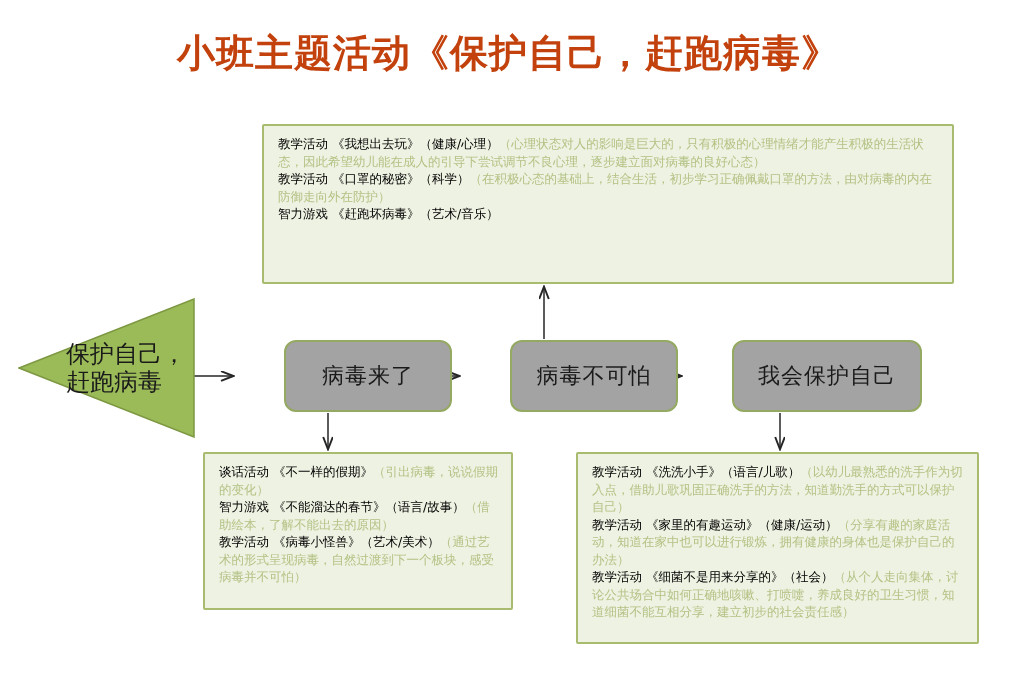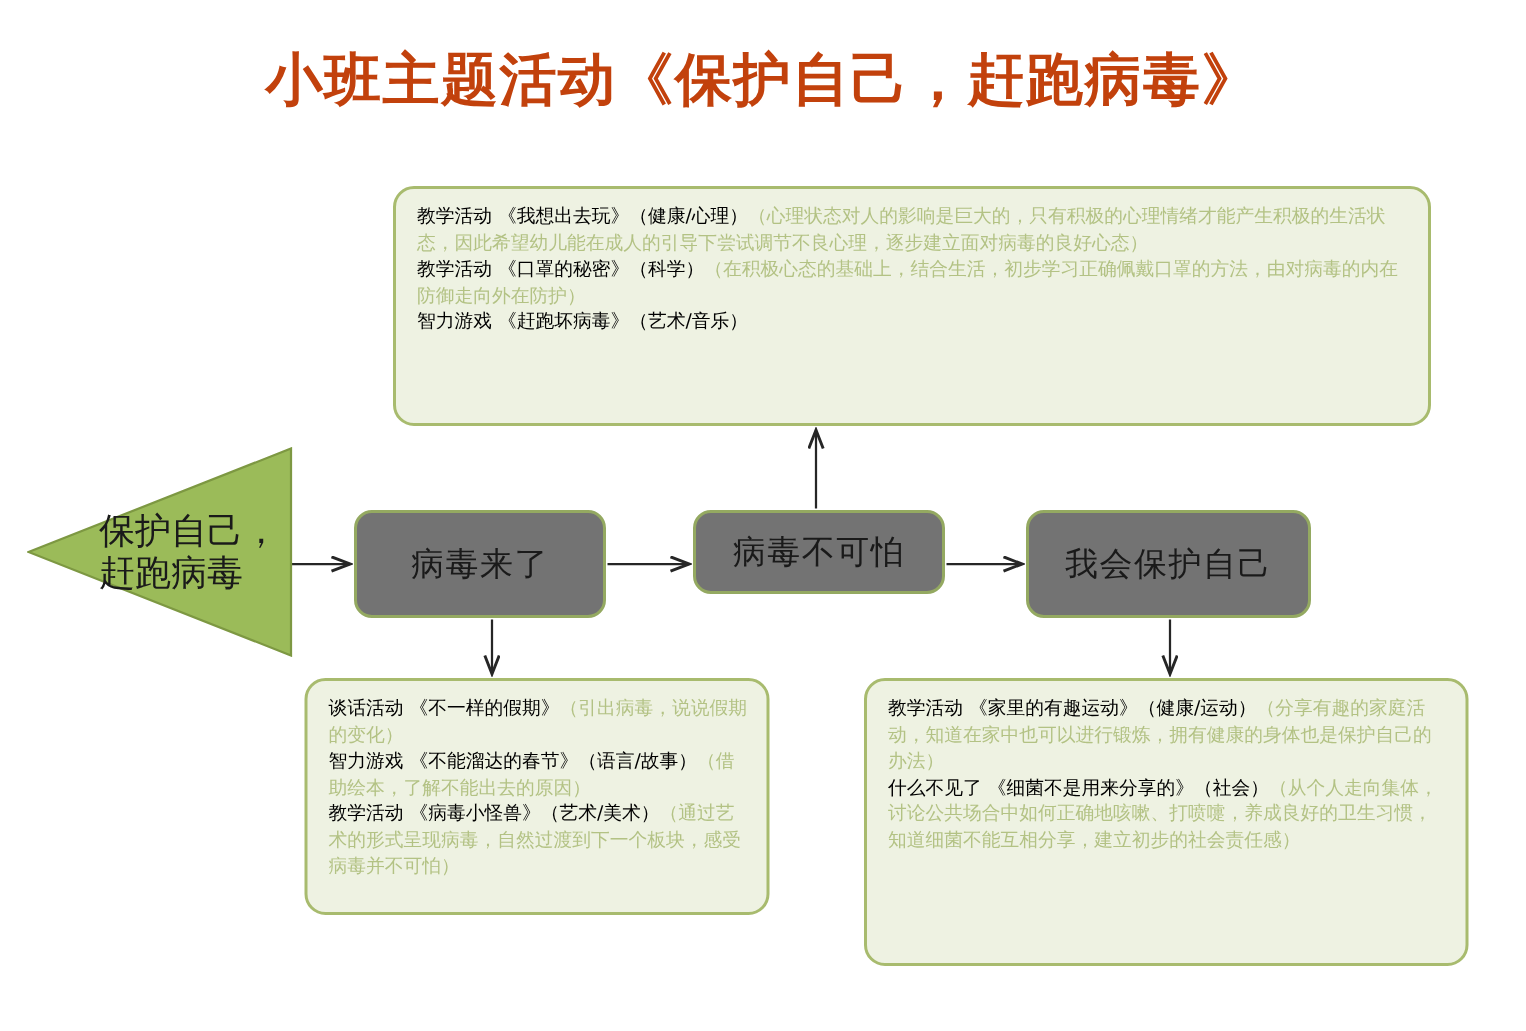--- a/index.html
+++ b/index.html
@@ -65,42 +65,43 @@
     font-size: 24px;
     line-height: 28px;
     color: #1a1a1a;
     font-family: "DejaVu Serif", "Liberation Serif", serif;
     white-space: pre-line;
   }
 
   
   .node {
     position: absolute;
-    background: #737373;
+    background: #a3a3a3;
     border: 2px solid #94a961;
     border-radius: 12px;
     box-sizing: border-box;
     display: flex;
     align-items: center;
     justify-content: center;
     font-size: 22px;
     color: #1a1a1a;
     font-family: Liberation Serif, serif;
     letter-spacing: 1px;
+    margin-left: 48px;
   }
   #node-1 { left: 236px; top: 340px; width: 168px; height: 72px; }
-  #node-2 { left: 462px; top: 340px; width: 168px; height: 56px; }
+  #node-2 { left: 462px; top: 340px; width: 168px; height: 72px; }
   #node-3 { left: 684px; top: 340px; width: 190px; height: 72px; align-items: center; }
 
   
   .note {
     position: absolute;
     background: #eef2e2;
     border: 2px solid #a8bb6e;
-    border-radius: 14px;
+    border-radius: 2px;
     box-sizing: border-box;
     padding: 9px 12px 10px 14px;
     font-size: 12.5px;
     line-height: 17.5px;
     color: #000000;
     font-family: "DejaVu Sans", "Liberation Sans", sans-serif;
   }
   #note-top    { left: 262px; top: 124px; width: 692px; height: 160px; }
   #note-left   { left: 203px; top: 452px; width: 310px; height: 158px; }
   #note-right  { left: 576px; top: 452px; width: 403px; height: 192px; }
@@ -175,17 +176,18 @@
     <p><span class="lbl">智力游戏 《赶跑坏病毒》（艺术/音乐）</span><span class="desc"></span></p>
   </div>
 
   <div class="note" id="note-left">
     <p><span class="lbl">谈话活动 《不一样的假期》</span><span class="desc">（引出病毒，说说假期的变化）</span></p>
     <p><span class="lbl">智力游戏 《不能溜达的春节》（语言/故事）</span><span class="desc">（借助绘本，了解不能出去的原因）</span></p>
     <p><span class="lbl">教学活动 《病毒小怪兽》（艺术/美术）</span><span class="desc">（通过艺术的形式呈现病毒，自然过渡到下一个板块，感受病毒并不可怕）</span></p>
   </div>
 
   <div class="note" id="note-right">
+    <p><span class="lbl">教学活动 《洗洗小手》（语言/儿歌）</span><span class="desc">（以幼儿最熟悉的洗手作为切入点，借助儿歌巩固正确洗手的方法，知道勤洗手的方式可以保护自己）</span></p>
     <p><span class="lbl">教学活动 《家里的有趣运动》（健康/运动）</span><span class="desc">（分享有趣的家庭活动，知道在家中也可以进行锻炼，拥有健康的身体也是保护自己的办法）</span></p>
-    <p><span class="lbl">什么不见了 《细菌不是用来分享的》（社会）</span><span class="desc">（从个人走向集体，讨论公共场合中如何正确地咳嗽、打喷嚏，养成良好的卫生习惯，知道细菌不能互相分享，建立初步的社会责任感）</span></p>
+    <p><span class="lbl">教学活动 《细菌不是用来分享的》（社会）</span><span class="desc">（从个人走向集体，讨论公共场合中如何正确地咳嗽、打喷嚏，养成良好的卫生习惯，知道细菌不能互相分享，建立初步的社会责任感）</span></p>
   </div>
 
 </div>
 
 </body></html>

